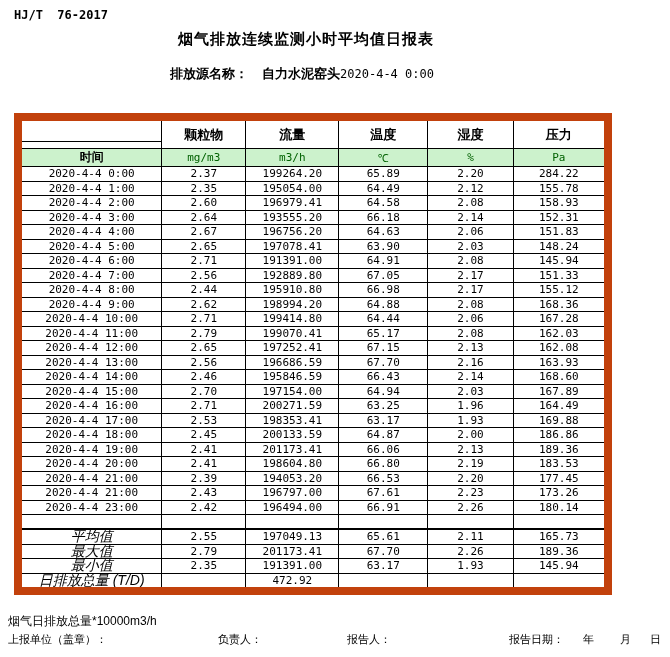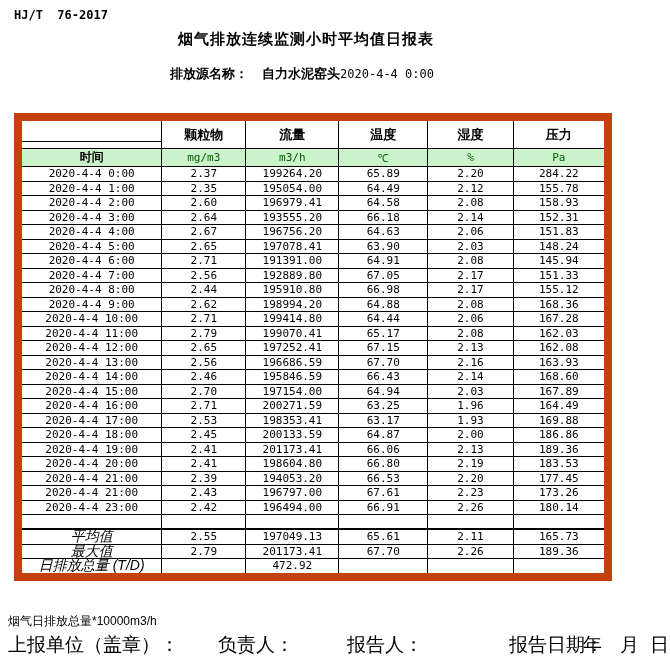--- a/index.html
+++ b/index.html
@@ -61,21 +61,21 @@
   td.summary-label{
     font-family:"Liberation Sans","DejaVu Sans",sans-serif;
     font-size:14px;height:13.5px;font-style:italic;
   }
   .footer-note{
     position:absolute;left:8px;top:613px;
     font-size:12px;
   }
   .sign-row{
     position:absolute;left:8px;top:632px;width:656px;height:18px;
-    font-size:19px;
+    font-size:11px;
     text-align:center;
   }
   .sign-row span{position:absolute;top:0;}
   .lbl-unit{left:0;}
   .lbl-resp{left:210px;}
   .lbl-reporter{left:339px;}
   .lbl-date{left:466px;margin-left:35px;}
   .lbl-year{left:575px;}
   .lbl-month{left:612px;}
   .lbl-day{left:642px;}
@@ -339,20 +339,28 @@
         </tr>
         <tr>
           <td class="summary-label">最大值</td>
           <td>2.79</td>
           <td>201173.41</td>
           <td>67.70</td>
           <td>2.26</td>
           <td>189.36</td>
         </tr>
         <tr>
+          <td class="summary-label">最小值</td>
+          <td>2.35</td>
+          <td>191391.00</td>
+          <td>63.17</td>
+          <td>1.93</td>
+          <td>145.94</td>
+        </tr>
+        <tr>
           <td class="summary-label">日排放总量 (T/D)</td>
           <td></td>
           <td>472.92</td>
           <td></td>
           <td></td>
           <td></td>
         </tr>
       </tbody>
   </table>
 

